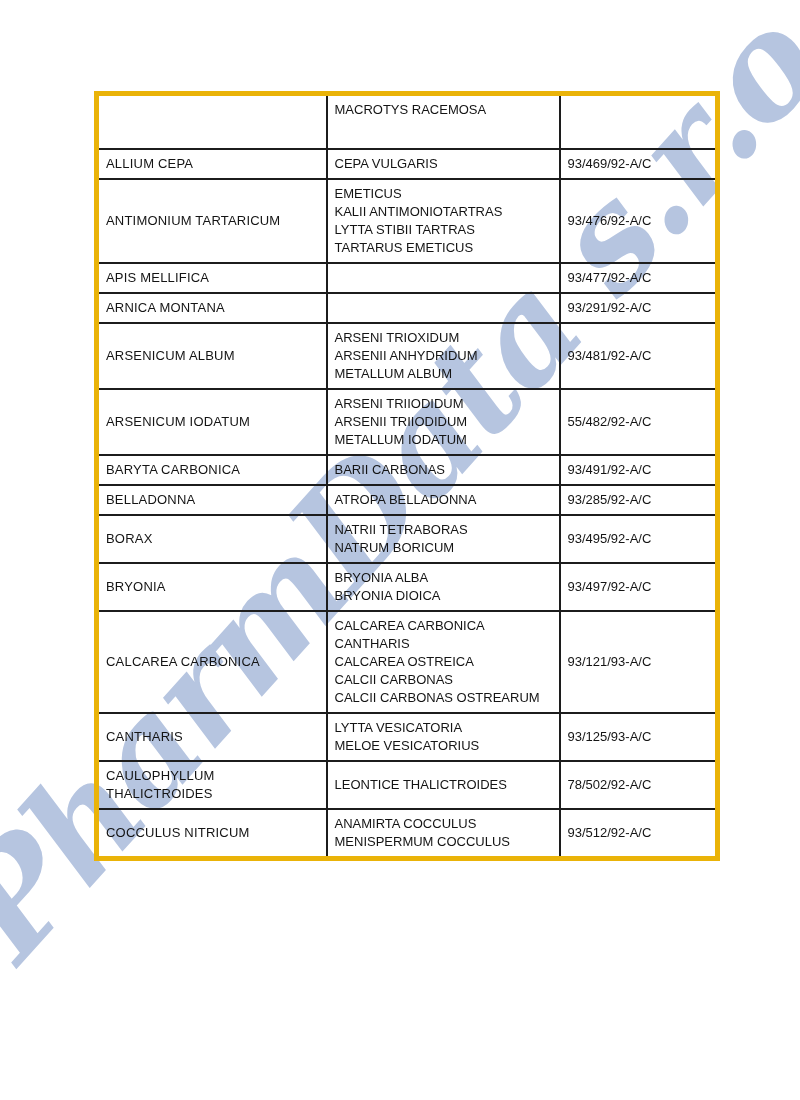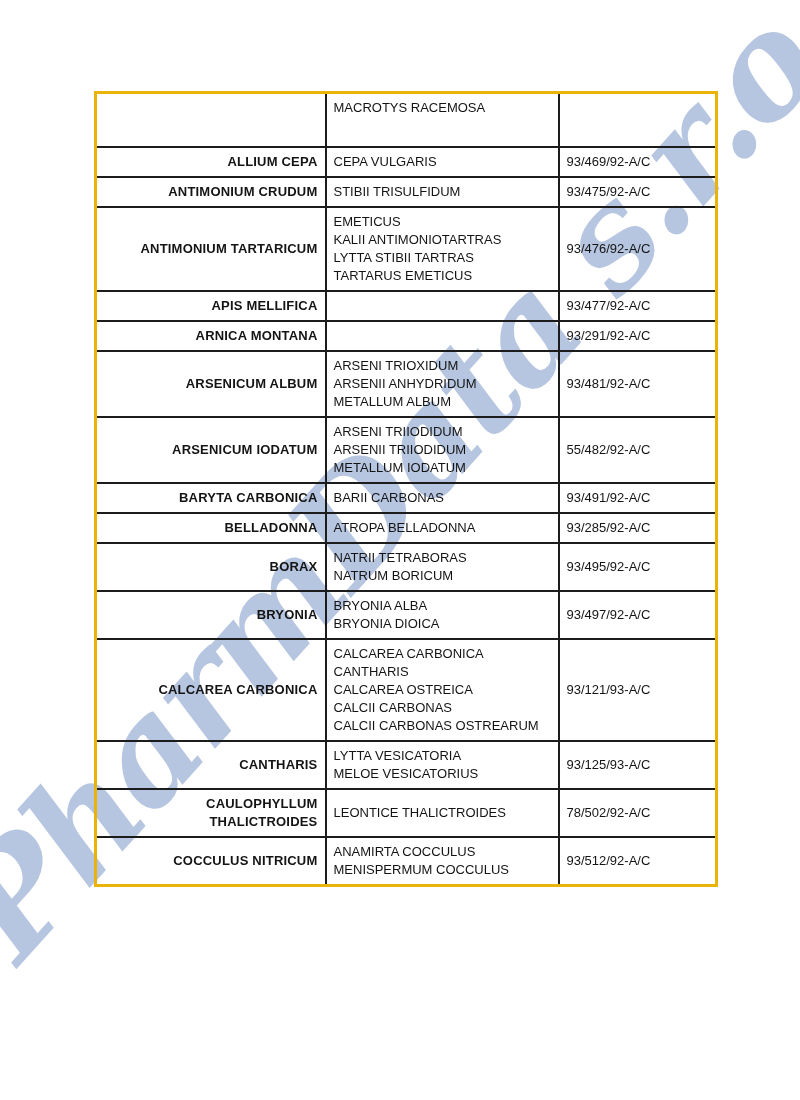--- a/index.html
+++ b/index.html
@@ -36,35 +36,34 @@
     top: 91px;
     width: 621px;
     border-collapse: collapse;
     table-layout: fixed;
     background: transparent;
     z-index: 1;
   }
   table.subst-table col.c-name { width: 230px; }
   table.subst-table col.c-syn  { width: 233px; }
   table.subst-table col.c-reg  { width: 158px; }
-  table.subst-table { border: 3px solid #eab308; }
+  table.subst-table { border: 5px solid #eab308; }
   table.subst-table td {
     border: 2px solid #1c1c1c;
     padding: 5px 7px;
     font-size: 13px;
     line-height: 18px;
     color: #141414;
     vertical-align: middle;
     overflow: hidden;
   }
   td.col-name {
-    font-weight: bold;
+    font-weight: normal;
     white-space: pre-line;
     letter-spacing: 0.2px;
-    text-align: right;
   }
   td.col-syn .syn-line {
     white-space: nowrap;
   }
   tr:first-child td {
     height: 42px;
     vertical-align: top;
   }
 </style>
 </head>
@@ -89,27 +88,20 @@
           <td class="col-reg"></td>
         </tr>
         <tr>
           <td class="col-name">ALLIUM CEPA</td>
           <td class="col-syn">
             <div class="syn-line">CEPA VULGARIS</div>
           </td>
           <td class="col-reg">93/469/92-A/C</td>
         </tr>
         <tr>
-          <td class="col-name">ANTIMONIUM CRUDUM</td>
-          <td class="col-syn">
-            <div class="syn-line">STIBII TRISULFIDUM</div>
-          </td>
-          <td class="col-reg">93/475/92-A/C</td>
-        </tr>
-        <tr>
           <td class="col-name">ANTIMONIUM TARTARICUM</td>
           <td class="col-syn">
             <div class="syn-line">EMETICUS</div>
             <div class="syn-line">KALII ANTIMONIOTARTRAS</div>
             <div class="syn-line">LYTTA STIBII TARTRAS</div>
             <div class="syn-line">TARTARUS EMETICUS</div>
           </td>
           <td class="col-reg">93/476/92-A/C</td>
         </tr>
         <tr>

